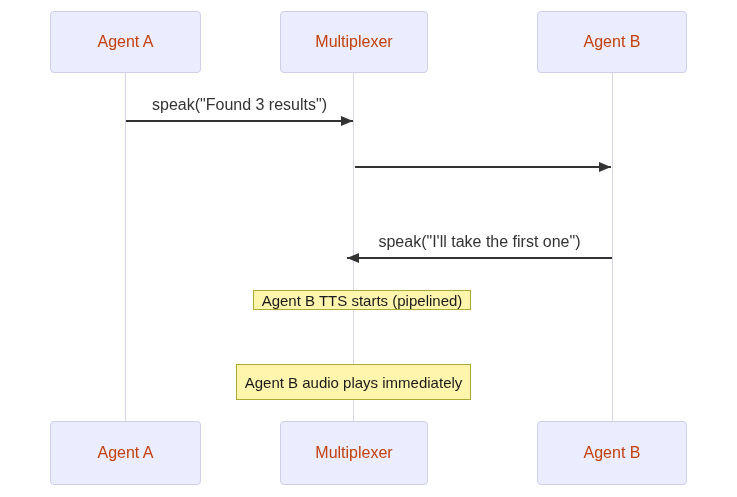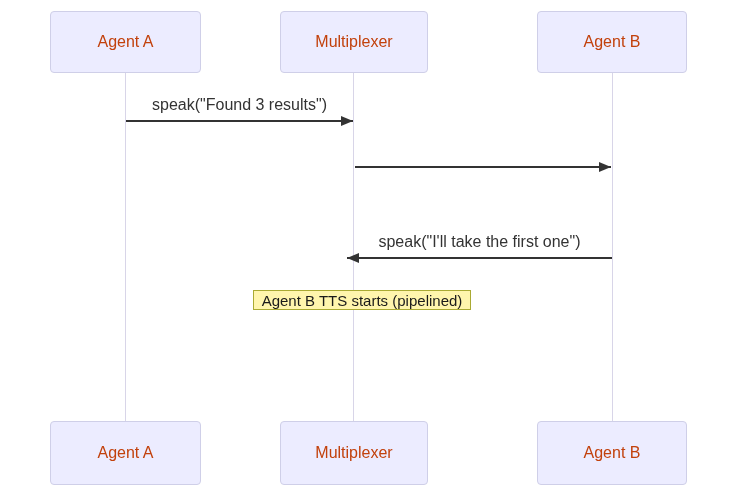--- a/index.html
+++ b/index.html
@@ -109,20 +109,23 @@
 
   <div class="msg-label" style="left:347px; top:232px; width:265px;">speak("I'll take the first one")</div>
   <div class="msg-line" style="left:347px; top:257px; width:265px;"></div>
   <div class="arrowhead-left" style="left:347px; top:253px;"></div>
 
   <div class="note" style="left:253px; top:270px; width:218px; height:20px;margin-top:20px;">
     <span>Agent B TTS starts (pipelined)</span>
   </div>
 
 
+  <div class="note" style="left:236px; top:364px; width:235px; height:36px;">
+    <span>Agent B audio plays immediately</span>
+  </div>
 
   <div class="actor-box" style="left:50px; top:421px; width:151px; height:64px;">
     <span>Agent A</span>
   </div>
   <div class="actor-box" style="left:280px; top:421px; width:148px; height:64px;">
     <span>Multiplexer</span>
   </div>
   <div class="actor-box" style="left:537px; top:421px; width:150px; height:64px;">
     <span>Agent B</span>
   </div>

